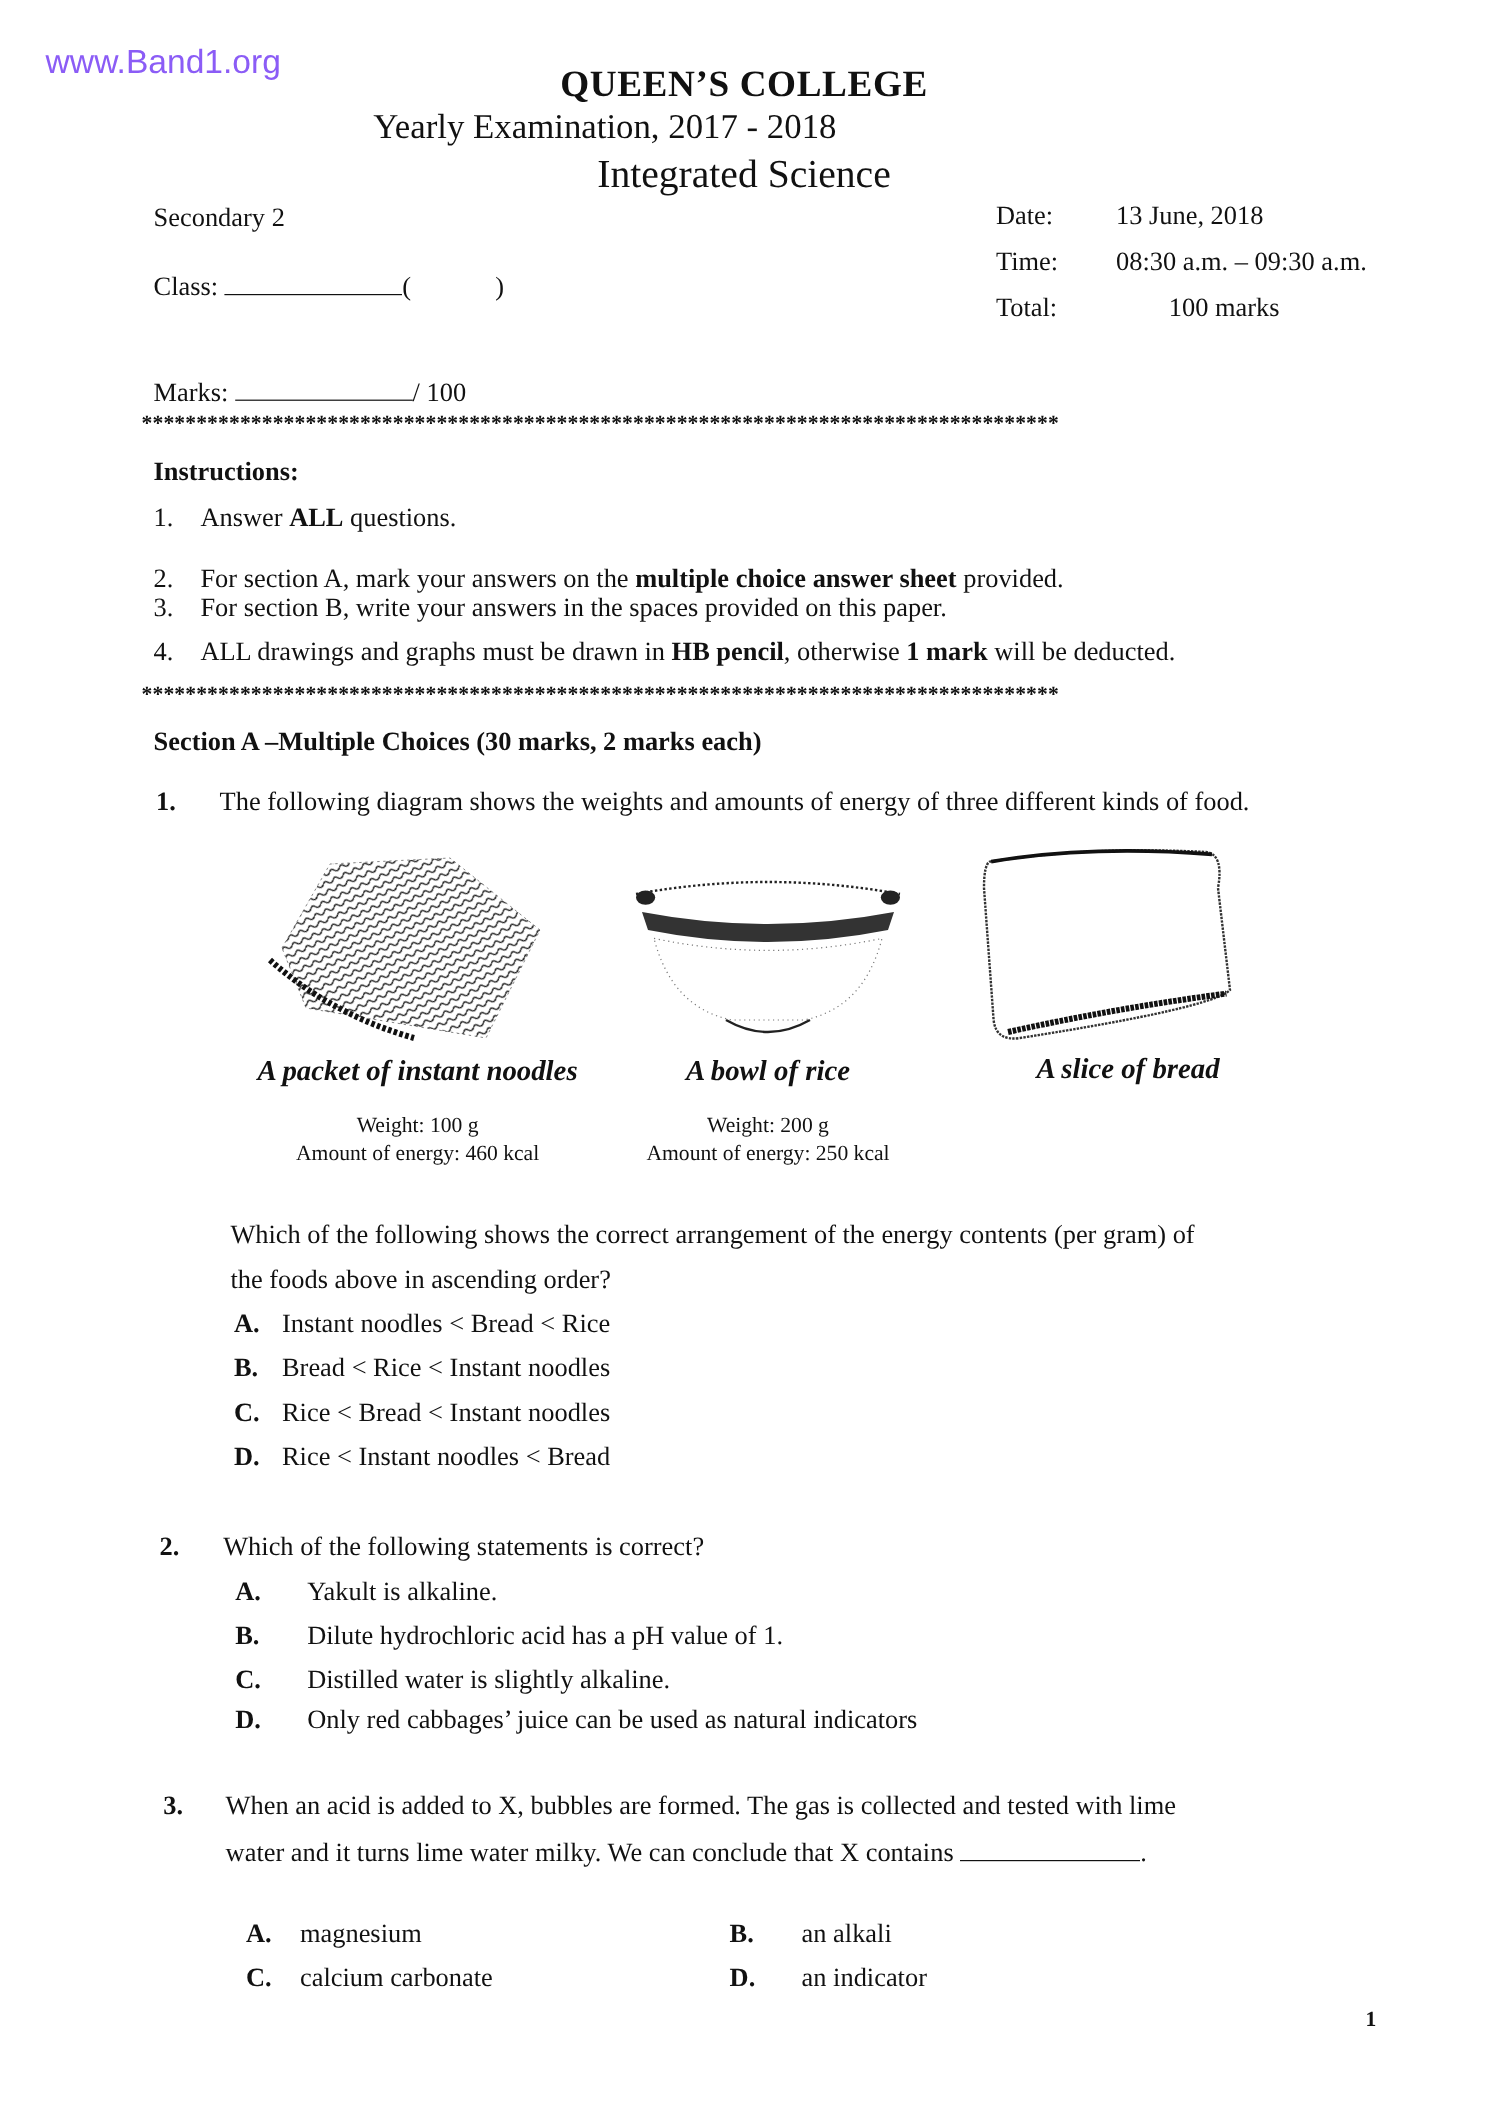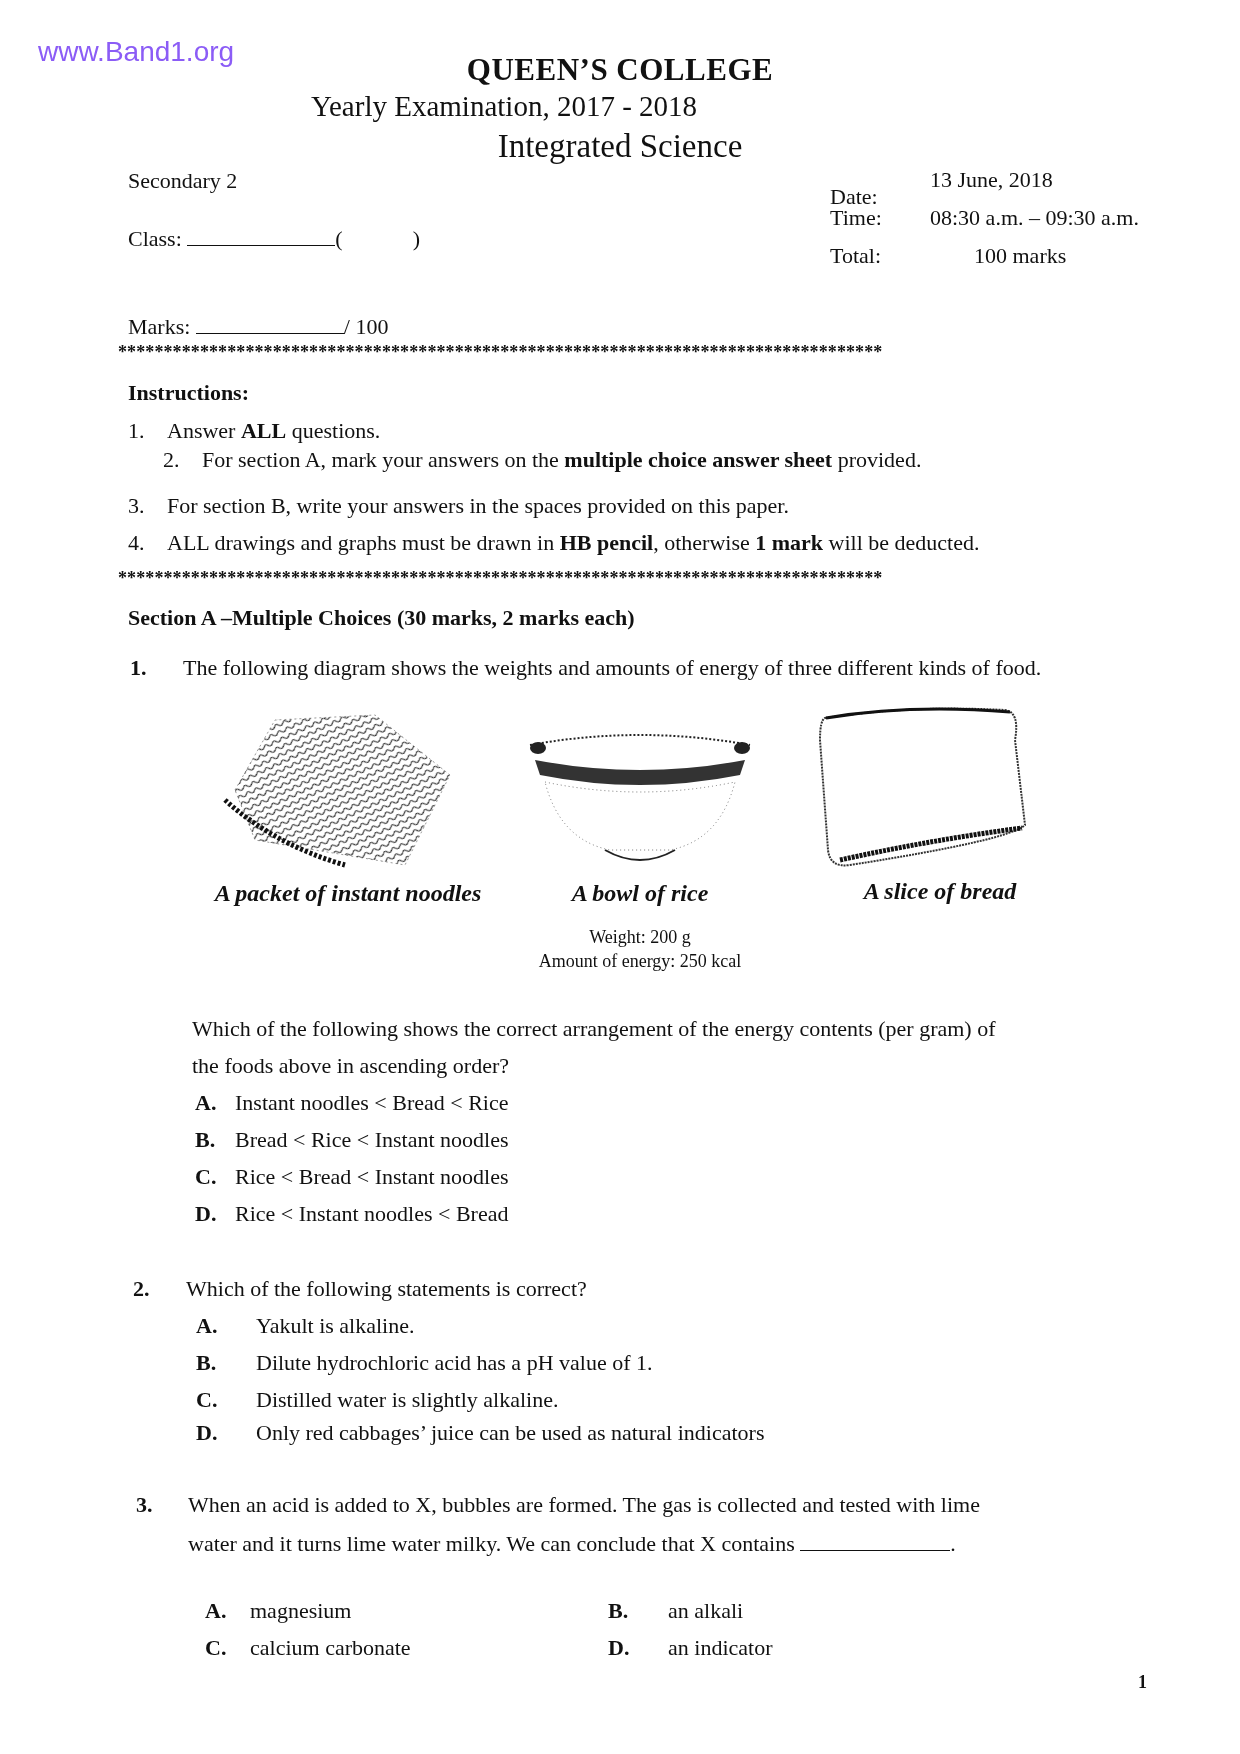--- a/index.html
+++ b/index.html
@@ -85,34 +85,34 @@
 <div class="abs txt" style="left:128px; top:168px;">Secondary 2</div>
 <div class="abs txt" style="left:128px; top:225px;">
   <span>Class:</span>
   <span class="uline" style="width:148px;"></span><span>(</span><span style="display:inline-block;width:70px;"></span><span>)</span>
 </div>
 <div class="abs txt" style="left:128px; top:313px;">
   <span>Marks:</span>
   <span class="uline" style="width:148px;"></span><span>/ 100</span>
 </div>
 
-<div class="abs meta-label" style="top:184px;font-family:Liberation Serif, serif;">Date:</div>
+<div class="abs meta-label" style="top:167px;font-family:Liberation Serif, serif;">Date:</div>
 <div class="abs meta-val" style="top:167px;">13 June, 2018</div>
 <div class="abs meta-label" style="top:205px;">Time:</div>
 <div class="abs meta-val" style="top:205px;">08:30 a.m. – 09:30 a.m.</div>
 <div class="abs meta-label" style="top:243px;">Total:</div>
 <div class="abs meta-val" style="top:243px;margin-left:44px;">100 marks</div>
 
 <div class="abs stars" style="top:342px;">************************************************************************************</div>
 
 <div class="abs instr-title">Instructions:</div>
 <div class="abs instr" style="top:418px;">
   <span class="num">1.</span><span>Answer </span><b>ALL</b><span> questions.</span>
 </div>
-<div class="abs instr" style="top:447px;margin-left:35px;">
+<div class="abs instr" style="top:469px;">
   <span class="num">2.</span><span>For section A, mark your answers on the </span><b>multiple choice answer sheet</b><span> provided.</span>
 </div>
 <div class="abs instr" style="top:493px;">
   <span class="num">3.</span><span>For section B, write your answers in the spaces provided on this paper.</span>
 </div>
 <div class="abs instr" style="top:530px;">
   <span class="num">4.</span><span>ALL drawings and graphs must be drawn in </span><b>HB pencil</b><span>, otherwise </span><b>1 mark</b><span> will be deducted.</span>
 </div>
 
 <div class="abs stars" style="top:568px;">************************************************************************************</div>
@@ -144,20 +144,24 @@
 </svg>
 
 <svg class="pic" style="left:810px; top:700px;" width="220" height="175" viewBox="0 0 220 175">
   <path d="M15 18 Q100 5 195 10 Q210 12 205 40 L215 125 Q200 140 40 165 Q20 168 18 150 L10 40 Q10 20 15 18 Z" fill="none" stroke="#333" stroke-width="2" stroke-dasharray="2 1"></path>
   <path d="M30 160 Q120 140 212 128" stroke="#111" stroke-width="5" fill="none" stroke-dasharray="3 1"></path>
   <path d="M16 18 Q100 4 200 12" stroke="#111" stroke-width="3" fill="none"></path>
 </svg>
 
 <div class="food" style="left:198px; top:880px;">
   <div class="name">A packet of instant noodles</div>
+  <div class="w">
+    <div>Weight: 100 g</div>
+    <div>Amount of energy: 460 kcal</div>
+  </div>
 </div>
 <div class="food" style="left:490px; top:880px;">
   <div class="name">A bowl of rice</div>
   <div class="w">
     <div>Weight: 200 g</div>
     <div>Amount of energy: 250 kcal</div>
   </div>
 </div>
 <div class="food" style="left:790px; top:878px;">
   <div class="name">A slice of bread</div>

